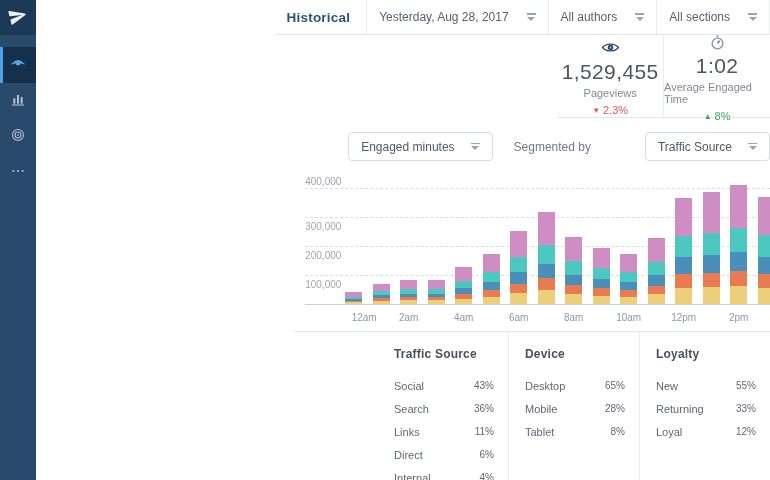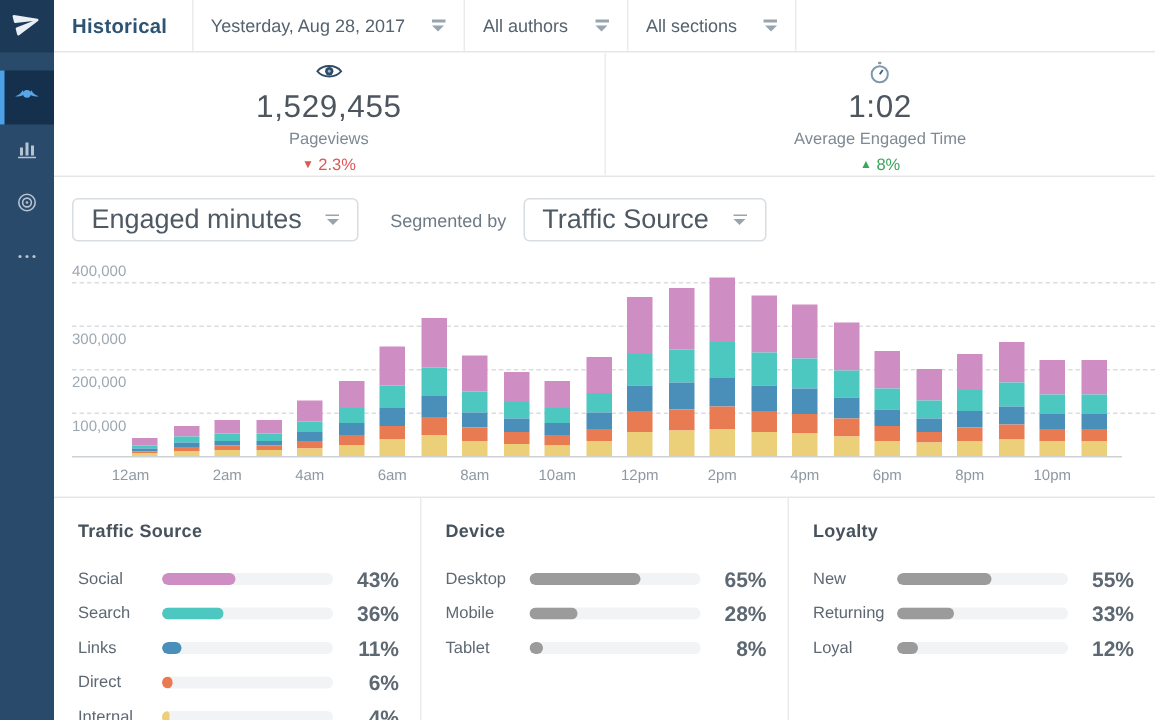--- a/index.html
+++ b/index.html
@@ -9,21 +9,21 @@
 
   
   .sidebar { width:36px; flex-shrink:0; background:#294a6b; display:flex; flex-direction:column; }
   .logo { width:36px; height:35px; background:#1c3a57; display:flex; align-items:center; justify-content:center; }
   .side-nav { margin-top:12px; display:flex; flex-direction:column; }
   .nav-item { height:36px; display:flex; align-items:center; justify-content:center; position:relative; cursor:pointer; }
   .nav-item.active { background:#15304d; }
   .nav-item.active::before { content:""; position:absolute; left:0; top:0; bottom:0; width:3px; background:#4da1e8; }
 
   
-  .main { flex:1; display:flex; flex-direction:column; }
+  .main { flex:1; display:flex; flex-direction:column;align-items:flex-end; }
   .topbar { height:35px; flex-shrink:0; display:flex; align-items:stretch; border-bottom:1px solid #e4e7ea; background:#fff; }
   .tb-title { align-self:center; padding:0 16px 0 12px; font-size:13.5px; font-weight:700; color:#2e5474; letter-spacing:.2px; }
   .tb-btn { display:flex; align-items:center; gap:18px; padding:0 12px; border-left:1px solid #e9eced;
             font-size:12px; color:#55636f; cursor:pointer; background:#fff; border-top:0; border-bottom:0; border-right:0; }
   .tb-btn:nth-of-type(3) { border-right:1px solid #e9eced; }
   .tb-right { margin-left:auto; display:flex; align-items:center; gap:10px; padding-right:9px; }
   .tb-site { display:flex; align-items:center; gap:7px; font-size:12px; color:#55636f; cursor:pointer; }
   .search-circle { width:23px; height:23px; border-radius:50%; background:#cbdeee; display:flex; align-items:center; justify-content:center; cursor:pointer; }
 
   
@@ -39,40 +39,40 @@
   .stat-value { font-size:21px; color:#4d565e; letter-spacing:.4px; margin-bottom:3px; }
   .stat-label { font-size:11px; color:#7e8993; margin-bottom:5px; }
   .stat-delta { font-size:11px; }
   .stat-delta .arrow { font-size:8px; margin-right:3px; vertical-align:1px; }
   .up { color:#3aa55d; } .down { color:#e25555; }
 
   
   .chart-card { position:relative; height:214px; flex-shrink:0; border-bottom:1px solid #e4e7ea; }
   .controls { display:flex; align-items:center; padding:14px 0 0 12px; }
   .ctl-btn { display:inline-flex; align-items:center; gap:16px; height:29px; padding:0 12px; border:1px solid #d8dde2;
-             border-radius:4px; background:#fff; font-size:18px; color:#4e5963; cursor:pointer; }
+             border-radius:4px; background:#fff; font-size:12px; color:#4e5963; cursor:pointer;margin-left:43px; }
   .seg-label { font-size:12px; color:#6e7a85; margin:0 11px 0 21px; }
   .chart-plot { position:absolute; left:0; top:46px; right:0; height:168px; }
   .gridline { position:absolute; left:12px; right:0; height:0; border-top:1px dashed #d9dde1; }
   .baseline { position:absolute; left:12px; width:700px; height:0; border-top:1px solid #ccd2d6; }
   .ylabel { position:absolute; left:12px; font-size:10px; color:#9da7b0; }
   .xlabel { position:absolute; font-size:10px; color:#8e98a2; transform:translateX(-50%); }
   .bar { position:absolute; bottom:28px; width:17px; display:flex; flex-direction:column-reverse; }
   .seg { width:100%; }
 
   
   .breakdowns { display:flex; flex:1; }
   .bd-col { flex:1; padding:15px 14px 0 16px; }
   .bd-col + .bd-col { border-left:1px solid #e9eced; }
   .bd-title { font-size:12px; font-weight:700; color:#47525c; letter-spacing:.2px; margin-bottom:13px; }
   .bd-row { display:flex; align-items:center; height:23px; }
   .bd-label { width:50px; flex-shrink:0; font-size:11px; color:#5d6872; }
   .bd-track { flex:1; height:8px; background:#f1f3f4; border-radius:4px; margin:0 10px 0 6px; overflow:hidden; }
   .bd-fill { height:100%; border-radius:4px; }
-  .bd-value { width:34px; text-align:right; font-size:14px; color:#5d6872;font-weight:bold; }
+  .bd-value { width:34px; text-align:right; font-size:10px; color:#5d6872; }
 </style>
 </head>
 <body>
 
 <div class="app">
 
   <aside class="sidebar">
     <div class="logo">
       <span>
         <svg width="20" height="20" viewBox="0 0 24 24" style="transform:rotate(-14deg)">
@@ -368,21 +368,21 @@
             <div class="seg" style="height: 12.9px; background: rgb(76, 200, 193);"></div>
             <div class="seg" style="height: 23.2px; background: rgb(207, 142, 195);"></div>
           </div>
           <div class="bar" style="left: 684.5px; width: 17px;">
             <div class="seg" style="height: 9.7px; background: rgb(236, 208, 121);"></div>
             <div class="seg" style="height: 8.4px; background: rgb(233, 123, 83);"></div>
             <div class="seg" style="height: 10.3px; background: rgb(74, 143, 186);"></div>
             <div class="seg" style="height: 12.9px; background: rgb(76, 200, 193);"></div>
             <div class="seg" style="height: 23.2px; background: rgb(207, 142, 195);"></div>
           </div>
-          <div class="xlabel" style="left: 51px; top: 148px;">12am</div>
+          <div class="xlabel" style="left: 71px; top: 148px;">12am</div>
           <div class="xlabel" style="left: 115.5px; top: 148px;">2am</div>
           <div class="xlabel" style="left: 170.5px; top: 148px;">4am</div>
           <div class="xlabel" style="left: 225.5px; top: 148px;">6am</div>
           <div class="xlabel" style="left: 280.5px; top: 148px;">8am</div>
           <div class="xlabel" style="left: 335.5px; top: 148px;">10am</div>
           <div class="xlabel" style="left: 390.5px; top: 148px;">12pm</div>
           <div class="xlabel" style="left: 445.5px; top: 148px;">2pm</div>
           <div class="xlabel" style="left: 500.5px; top: 148px;">4pm</div>
           <div class="xlabel" style="left: 555.5px; top: 148px;">6pm</div>
           <div class="xlabel" style="left: 610.5px; top: 148px;">8pm</div>

